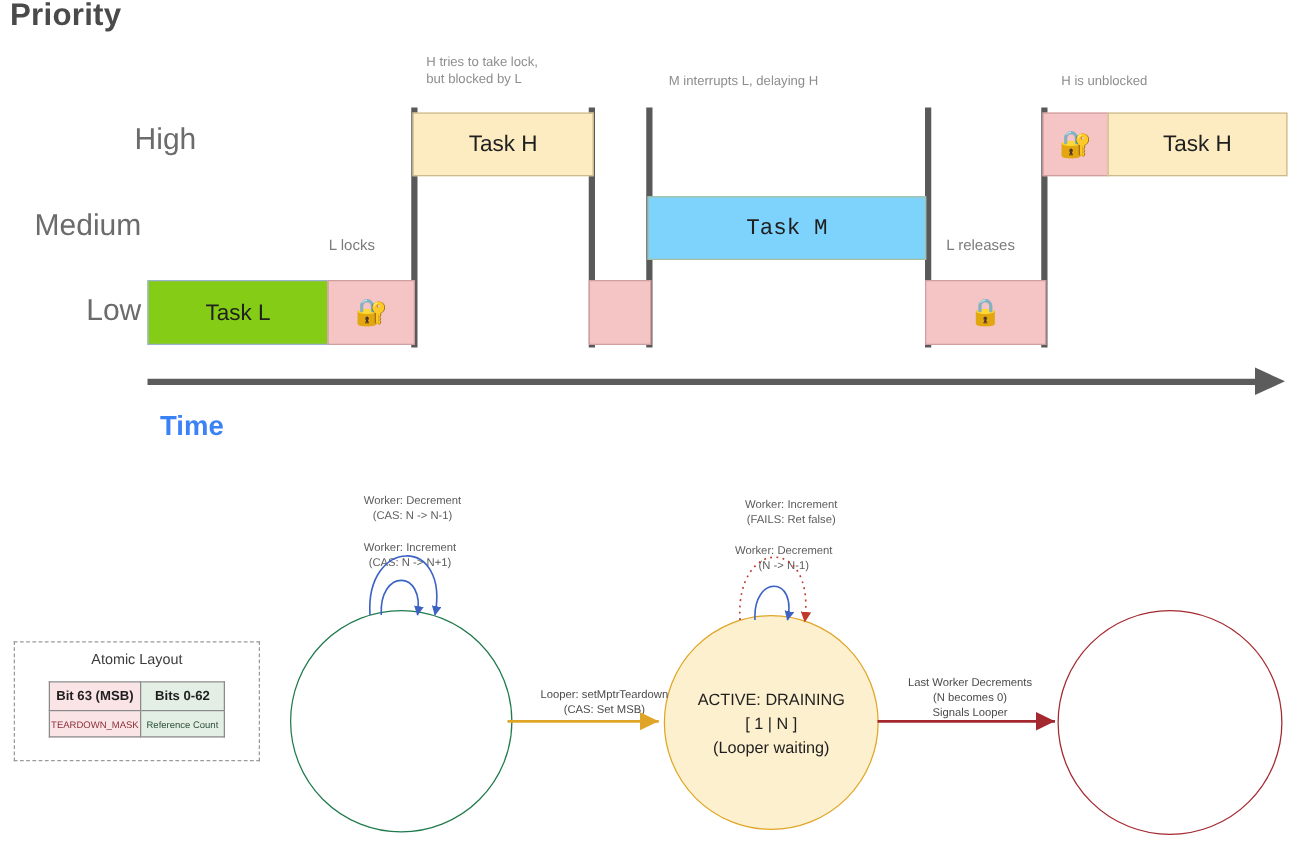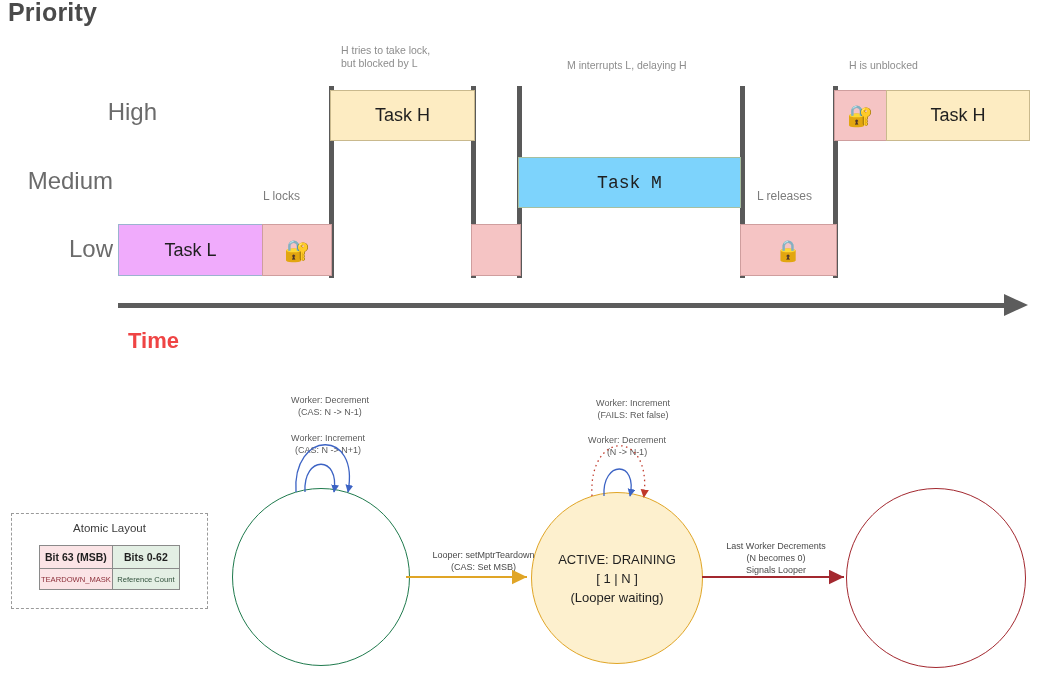--- a/index.html
+++ b/index.html
@@ -25,52 +25,52 @@
   }
   #lane-label-high{left:0px;top:98px;width:113px;padding-left:44px;}
   #lane-label-medium{left:0px;top:167px;width:113px;}
   #lane-label-low{left:0px;top:235px;width:113px;}
 
   .annot{
     font-size:10.5px;color:#8d8d8d;line-height:13px;
     white-space:pre-line;
   }
   #annot-h-blocked{left:341px;top:44px;}
-  #annot-m-interrupts{left:535px;top:59px;padding-left:32px;}
+  #annot-m-interrupts{left:503px;top:59px;padding-left:32px;}
   #annot-h-unblocked{left:849px;top:59px;}
   #annot-l-locks{left:263px;top:190px;font-size:12px;color:#7c7c7c;}
   #annot-l-releases{left:757px;top:190px;font-size:12px;color:#7c7c7c;}
 
   .bar{
     box-sizing:border-box;
     border:1px solid #ef4444;
     display:flex;align-items:center;justify-content:center;
     font-size:18px;color:#1f1f1f;
   }
   .bar.high{background:#fdecc2;border-color:#c9b98d;height:51px;}
   .bar.med{background:#7dd3fc;border-color:#a6bfa0;height:51px;font-family:Liberation Mono, monospace;}
-  .bar.low{background:#f0abfc;border-color:#9bb3cf;height:52px;}
+  .bar.low{background:#84cc16;border-color:#9bb3cf;height:52px;}
   .bar.lock{background:#f5c4c4;border-color:#cf9e9e;height:52px;}
 
   .lock-glyph{font-size:21px;line-height:1;}
   .vdash{
     width:5px;
     background-image:linear-gradient(#595959 0 0);
     background-size:5px 14px;
     background-repeat:repeat-y;
   }
 
   
   #time-axis-line{left:118px;top:303px;width:890px;height:5px;background:#5c5c5c;}
   #time-axis-arrow{
     left:1004px;top:294px;width:0;height:0;
     border-top:11px solid transparent;border-bottom:11px solid transparent;
     border-left:24px solid #5c5c5c;
   }
-  #time-axis-caption{left:128px;top:328px;font-size:22px;font-weight:bold;color:#ef4444;}
+  #time-axis-caption{left:128px;top:328px;font-size:22px;font-weight:bold;color:#3b82f6;}
 
   
   #atomic-box{
     left:11px;top:513px;width:195px;height:94px;
     border:1.5px dashed #9a9a9a;background:#fff;
   }
   #atomic-title{
     position:absolute;left:0;top:8px;width:195px;text-align:center;
     font-size:11.5px;color:#3b3b3b;
   }

